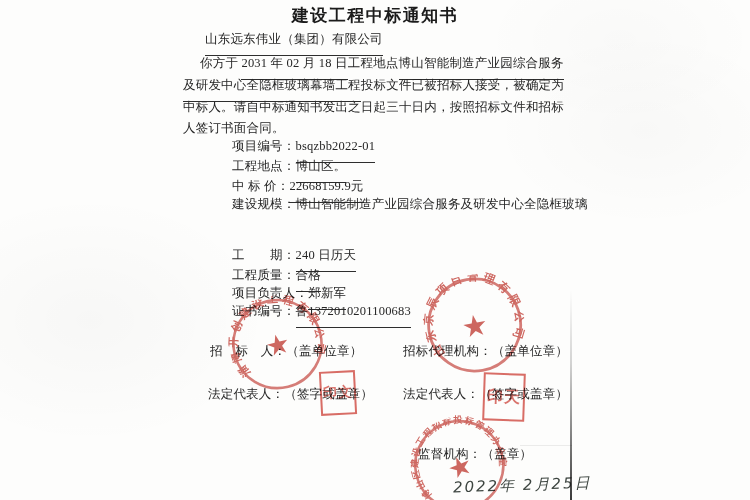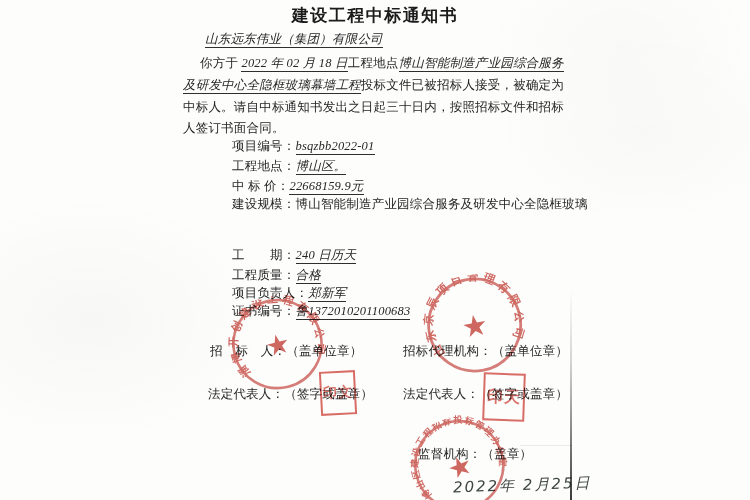--- a/index.html
+++ b/index.html
@@ -14,21 +14,21 @@
     font-family:"Liberation Serif","DejaVu Serif",serif;
     color:#262626;
     overflow:hidden;
   }
   .t{position:absolute;white-space:nowrap;font-size:12.5px;line-height:15px;letter-spacing:0.2px;}
   .title{
     position:absolute;left:0;top:4px;width:750px;text-align:center;
     font-family:"Liberation Sans","DejaVu Sans",sans-serif;
     font-weight:bold;font-size:17px;letter-spacing:1.5px;color:#1b1b1b;
   }
-  .u{border-bottom:1px solid #2e2e2e;padding-bottom:1px;font-style:italic;}
+  .u{border-bottom:1px solid #2e2e2e;padding-bottom:9px;}
   .seal{position:absolute;mix-blend-mode:multiply;opacity:0.82;}
   .sq-seal{
     position:absolute;border:2px solid rgba(205,62,52,0.75);
     color:rgba(205,62,52,0.72);mix-blend-mode:multiply;
     display:flex;align-items:center;justify-content:center;
     font-weight:bold;letter-spacing:1px;
     font-family:"Liberation Serif","DejaVu Serif",serif;
   }
   .handwriting{
     position:absolute;font-family:"DejaVu Sans",sans-serif;
@@ -46,21 +46,21 @@
 </style>
 </head>
 <body>
 
 <div class="page">
 
   <div class="title">建设工程中标通知书</div>
 
   <div class="t" style="left:205px;top:32px"><span class="u">山东远东伟业（集团）有限公司</span></div>
 
-  <div class="t" style="left:200px;top:56px"><span>你方于 </span><span class="u">2022 年 02 月 18 日</span><span>工程地点</span><span class="u">博山智能制造产业园综合服务</span></div>
+  <div class="t" style="left:200px;top:56px"><span>你方于 </span><span class="u">2031 年 02 月 18 日</span><span>工程地点</span><span class="u">博山智能制造产业园综合服务</span></div>
   <div class="t" style="left:183px;top:100px">中标人。请自中标通知书发出之日起三十日内，按照招标文件和招标</div>
   <div class="t" style="left:183px;top:78px"><span class="u">及研发中心全隐框玻璃幕墙工程</span><span>投标文件已被招标人接受，被确定为</span></div>
   <div class="t" style="left:183px;top:121px">人签订书面合同。</div>
 
   <div class="t" style="left:232px;top:139px"><span>项目编号：</span><span class="u">bsqzbb2022-01</span></div>
   <div class="t" style="left:232px;top:159px"><span>工程地点：</span><span class="u">博山区。</span></div>
   <div class="t" style="left:232px;top:179px"><span>中 标 价：</span><span class="u">22668159.9元</span></div>
 
   <div class="t" style="left:232px;top:197px">建设规模：博山智能制造产业园综合服务及研发中心全隐框玻璃</div>
 

